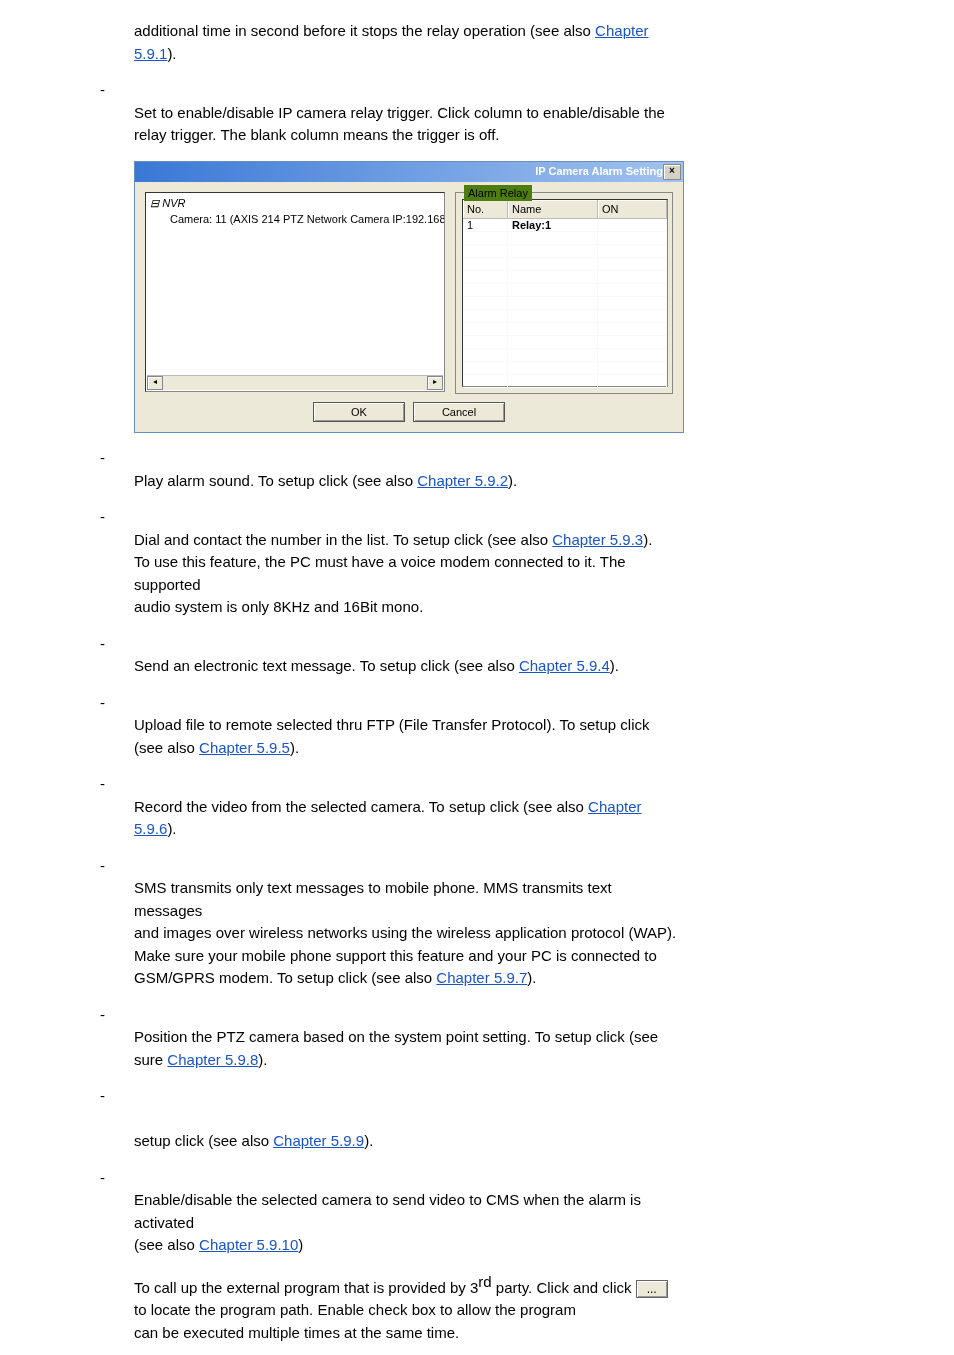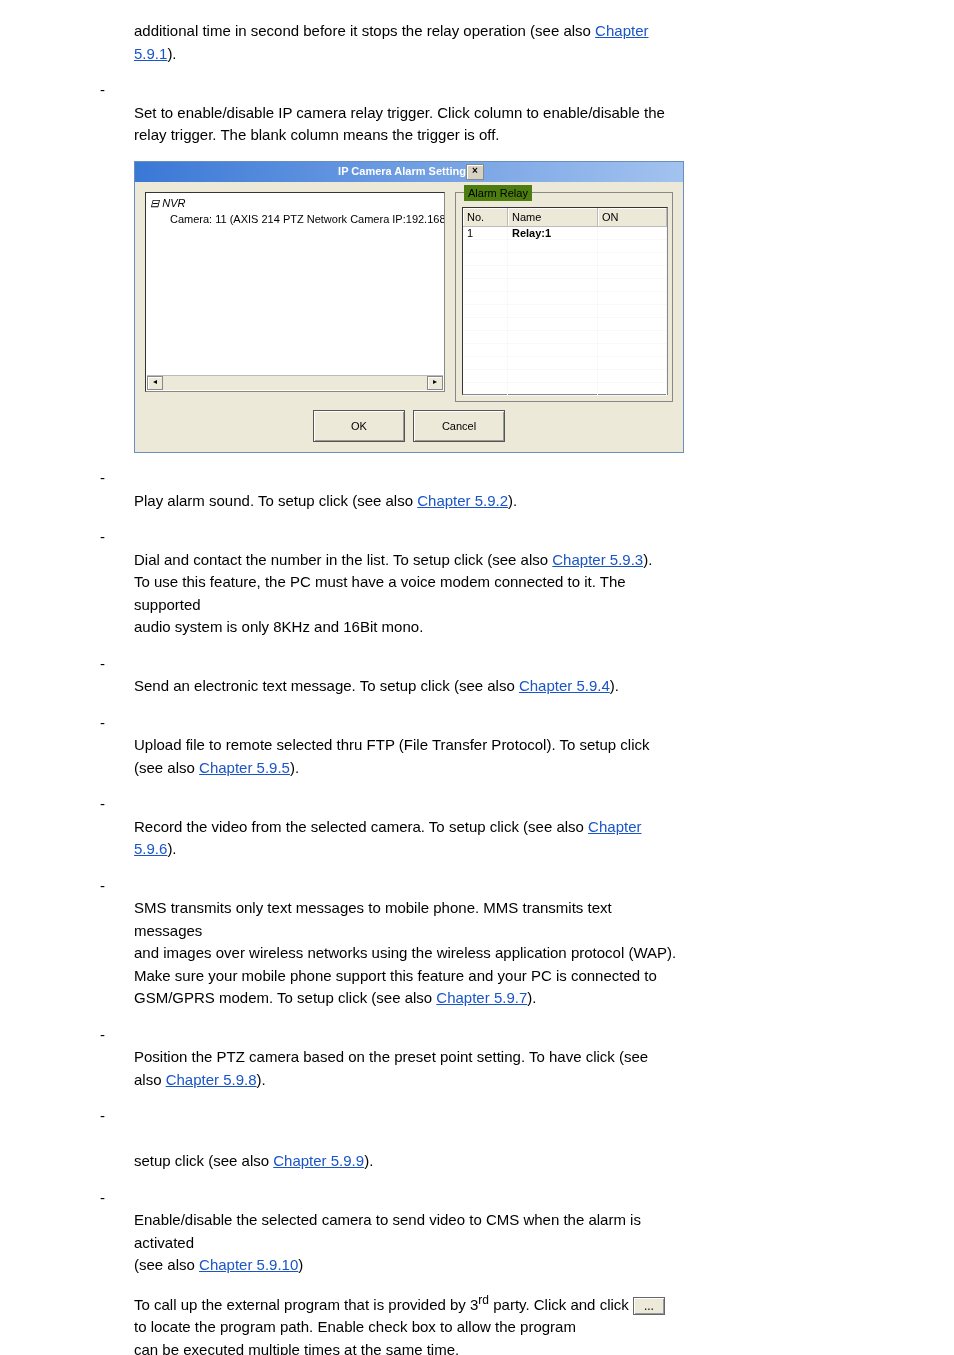--- a/index.html
+++ b/index.html
@@ -45,21 +45,21 @@
   .dialog {
     width: 570px;
     border: 1px solid #6b8fbd;
     background: #ece9d8;
     font-family: Tahoma, Arial, sans-serif;
     font-size: 11px;
   }
   .dlg-title {
     display: flex;
     align-items: center;
-    justify-content: center;
+    justify-content: flex-end;
     height: 20px;
     padding: 0 2px 0 6px;
     color: #fff;
     background: linear-gradient(to right,#3a78d6,#a3c3ef);
     font-weight: bold;
   }
   .dlg-close {
     width: 16px;
     height: 14px;
     background: #d6d2c3;
@@ -126,21 +126,20 @@
     top: -8px;
     left: 8px;
     background: #4d7c0f;
     padding: 0 4px;
   }
   .relay-table {
     width: 100%;
     height: 186px;
     background: #fff;
     border: 1px inset #888;
-    margin-top: 8px;
   }
   .rt-head {
     display: flex;
     background: #ece9d8;
     border-bottom: 1px solid #bbb;
   }
   .rt-head > div {
     border-right: 1px solid #bbb;
     padding: 1px 4px;
     box-shadow: inset 1px 1px 0 #fff;
@@ -159,21 +158,21 @@
   .c-name { flex: 1; }
   .c-on { width: 60px; }
   .dlg-btns {
     display: flex;
     justify-content: center;
     gap: 8px;
     padding: 0 0 10px 0;
   }
   .win-btn {
     min-width: 70px;
-    padding: 7px 10px;
+    padding: 1px 10px;
     border: 1px solid #555;
     background: #ece9d8;
     box-shadow: inset 1px 1px 0 #fff, inset -1px -1px 0 #999;
     text-align: center;
   }
   .mini-btn {
     display: inline-block;
     min-width: 22px;
     padding: 0 4px;
     border: 1px solid #666;
@@ -182,21 +181,21 @@
     font-size: 12px;
     text-align: center;
     line-height: 16px;
     vertical-align: middle;
   }
   .page-num {
     text-align: center;
     margin-top: 40px;
     font-size: 11px;
   }
-  sup { font-size: 12px; }
+  sup { font-size: 15px; }
 </style>
 </head>
 <body>
 
 <div class="page">
 
   <p class="para indent">
     <span>additional time in second before it stops the relay operation (see also </span><a class="link">Chapter 5.9.1</a><span>).</span>
   </p>
 
@@ -353,22 +352,22 @@
     <span>SMS transmits only text messages to mobile phone. MMS transmits text messages</span><br>
     <span>and images over wireless networks using the wireless application protocol (WAP).</span><br>
     <span>Make sure your mobile phone support this feature and your PC is connected to</span><br>
     <span>GSM/GPRS modem. To setup click            (see also </span><a class="link">Chapter 5.9.7</a><span>).</span>
   </p>
 
   <div class="dash-row">
       <div class="dash">-</div>
     </div>
   <p class="para indent">
-    <span>Position the PTZ camera based on the preset point setting. To have click             (see</span><br>
-    <span>also </span><a class="link">Chapter 5.9.8</a><span>).</span>
+    <span>Position the PTZ camera based on the system point setting. To setup click             (see</span><br>
+    <span>sure </span><a class="link">Chapter 5.9.8</a><span>).</span>
   </p>
 
   <div class="dash-row">
       <div class="dash">-</div>
     </div>
   <p class="para indent">
     <br>
     <span>setup click             (see also </span><a class="link">Chapter 5.9.9</a><span>).</span>
   </p>
 

